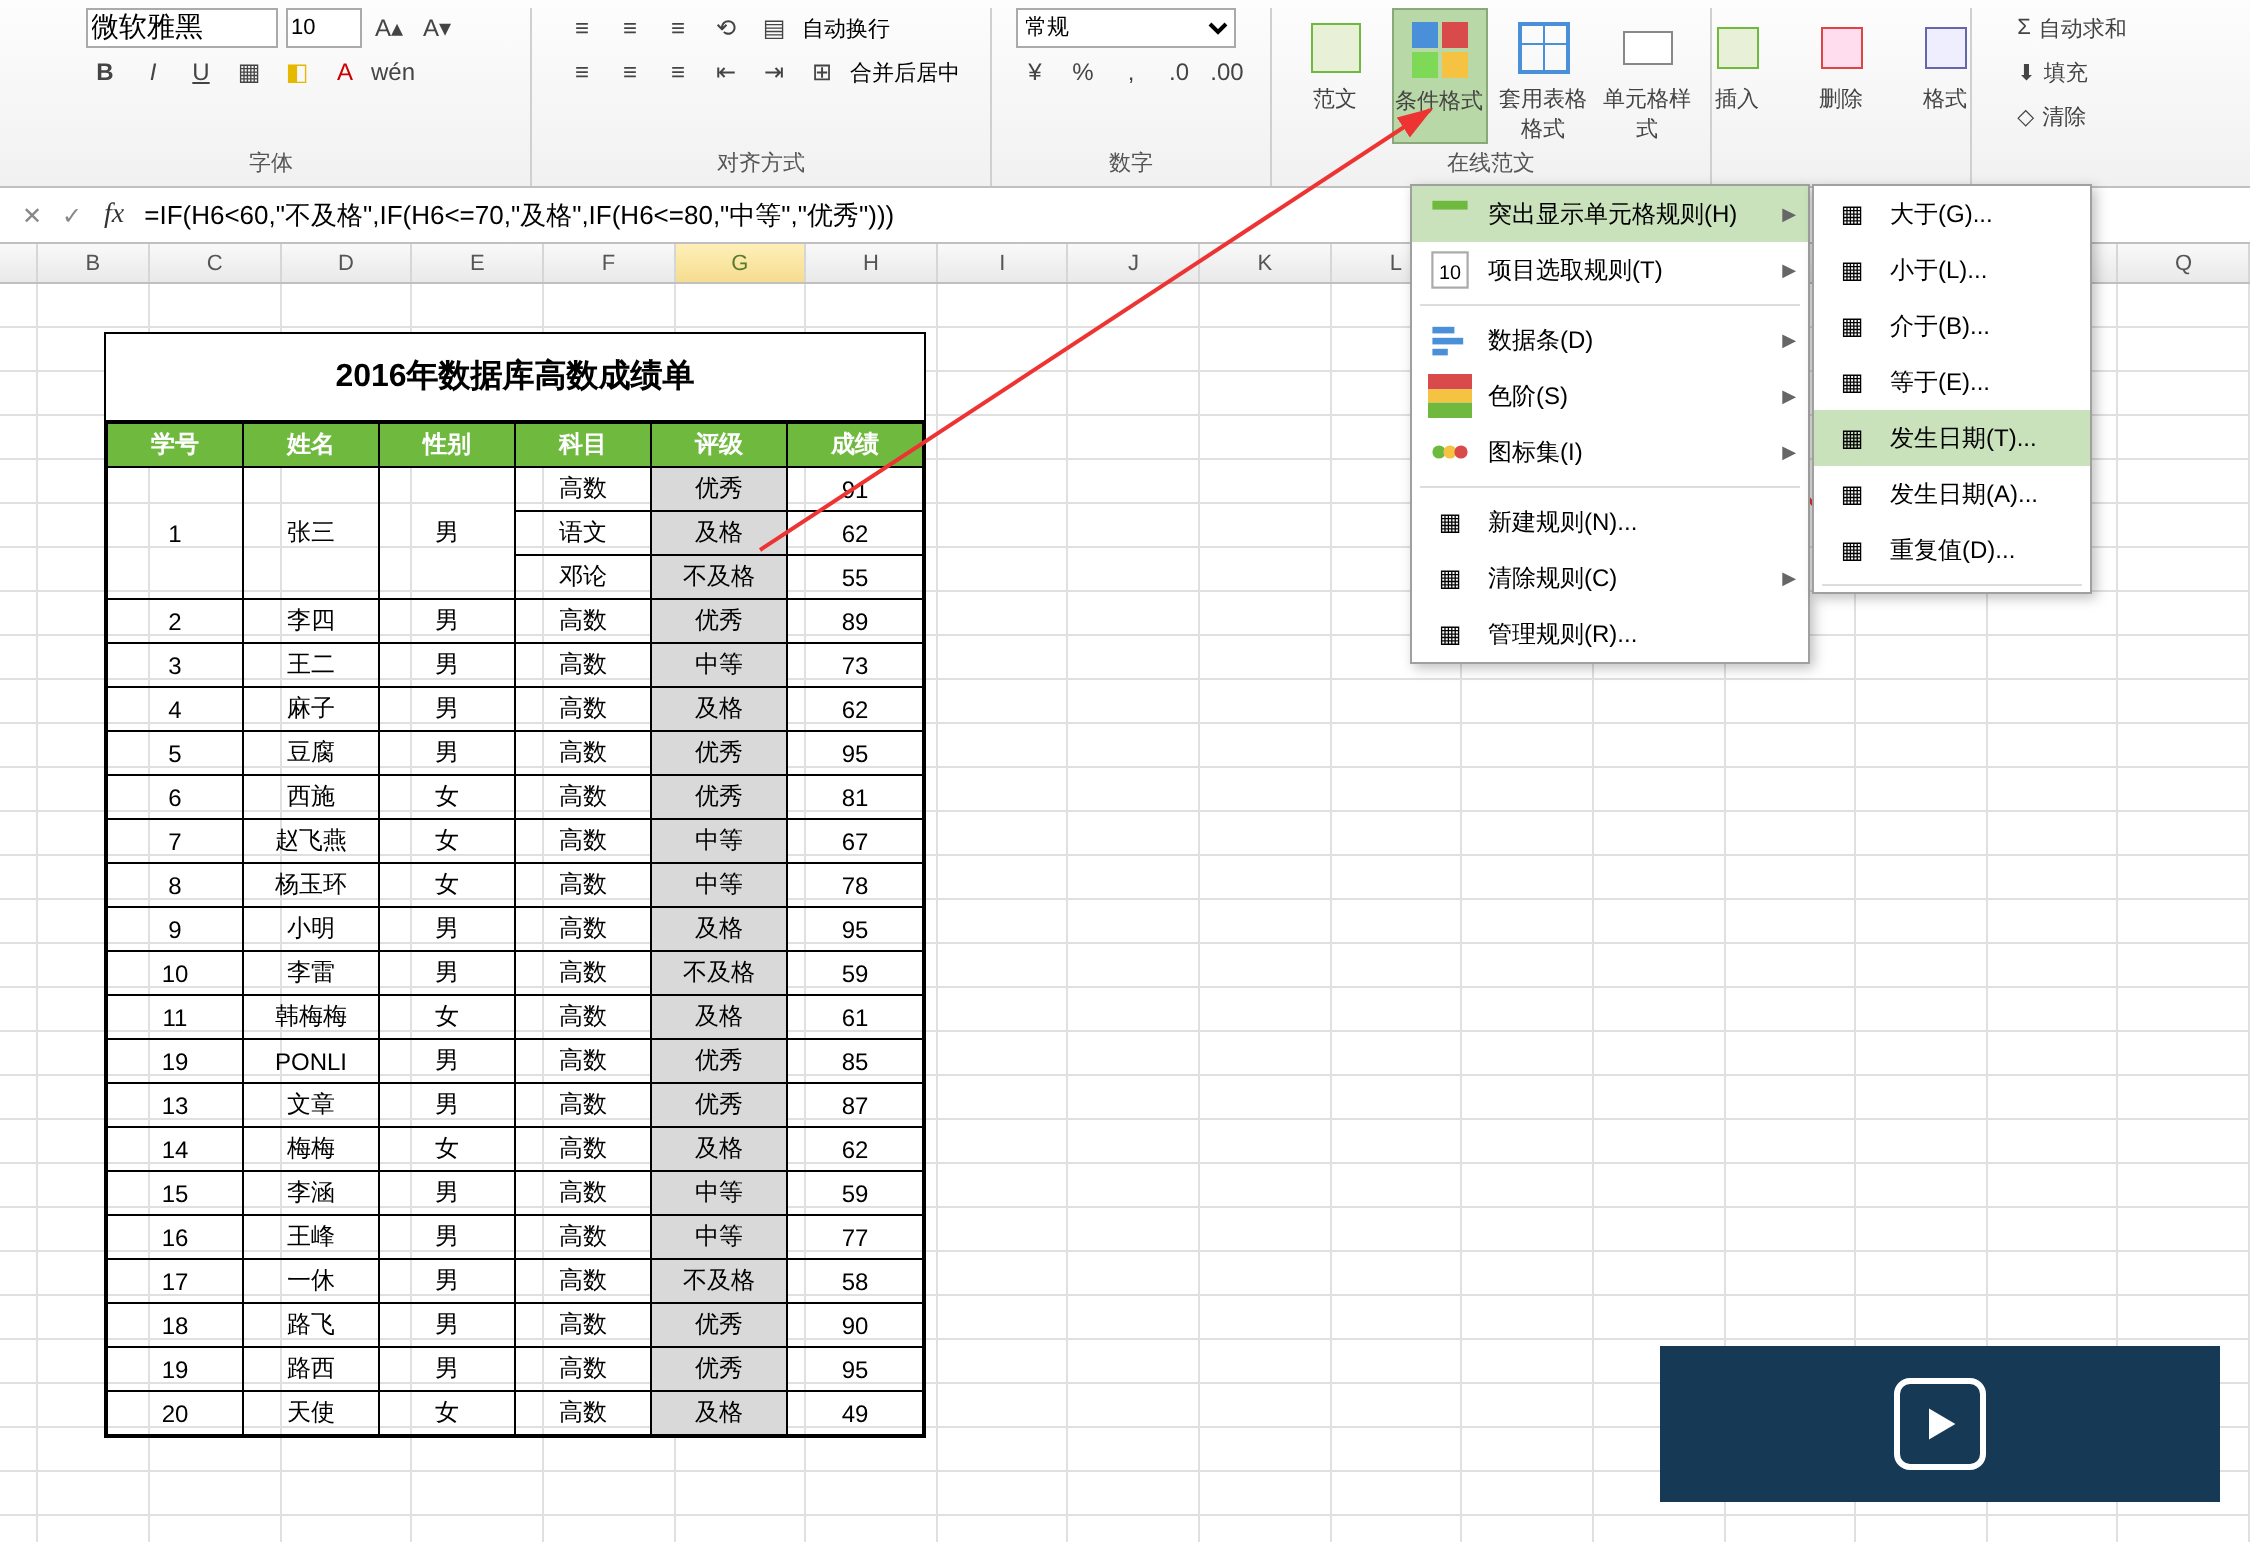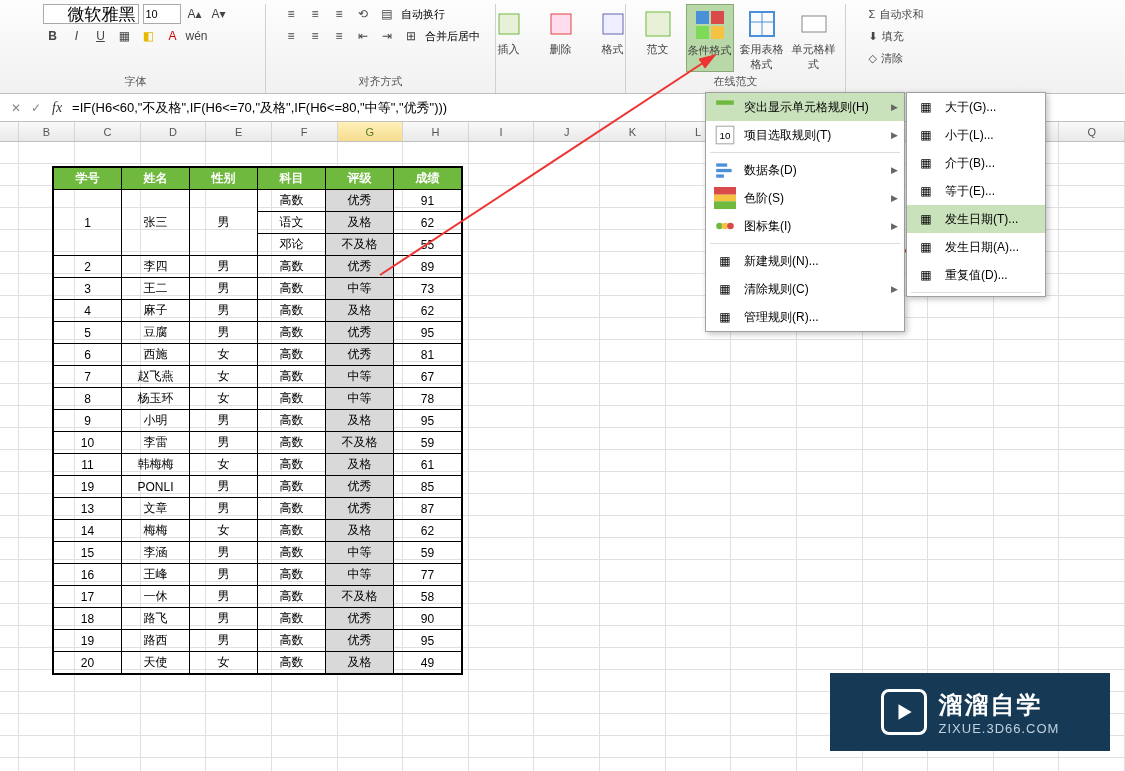--- a/index.html
+++ b/index.html
@@ -4,21 +4,21 @@
 <style>
 * { margin: 0; padding: 0; box-sizing: border-box; font-family: "Microsoft YaHei", sans-serif; }
 body { background: #fff; width: 1125px; height: 771px; position: relative; overflow: hidden; }
 
 
 .ribbon { background: linear-gradient(#fdfdfd,#f1f1f1); border-bottom: 1px solid #c0c0c0; height: 94px; display: flex; padding: 4px 6px 0; }
 .ribbon-group { border-right: 1px solid #d0d0d0; padding: 0 8px; display: flex; flex-direction: column; align-items: center; justify-content: space-between; }
 .ribbon-group .controls { display: flex; flex-direction: column; gap: 2px; }
 .ribbon-group .row { display: flex; align-items: center; gap: 4px; }
 .ribbon-group .label { font-size: 11px; color: #555; padding: 2px 0 4px; }
-.font-select { width: 96px; height: 20px; font-size: 17px; border: 1px solid #aaa; background: #fff; padding: 0 2px; text-align: right; }
+.font-select { width: 96px; height: 20px; font-size: 14px; border: 1px solid #aaa; background: #fff; padding: 0 2px; }
 .size-select { width: 38px; height: 20px; font-size: 11px; border: 1px solid #aaa; background: #fff; padding: 0 2px; }
 .mini-btn { width: 20px; height: 20px; display: flex; align-items: center; justify-content: center; font-size: 12px; color: #444; cursor: pointer; }
 .big-btn { display: flex; flex-direction: column; align-items: center; width: 48px; font-size: 11px; color: #444; cursor: pointer; text-align: center; padding-top: 4px; }
 .big-btn .icon-box { width: 32px; height: 32px; margin-bottom: 2px; }
 .big-btn.highlight { background: #b9d8a7; border: 1px solid #8aa87a; }
 .number-select { width: 110px; height: 20px; font-size: 11px; border: 1px solid #aaa; background: #fff; }
 .autosum-row { display:flex; align-items:center; gap:4px; font-size:11px; color:#444; height:20px; cursor:pointer; }
 
 
 .formula-bar { height: 28px; border-bottom: 1px solid #c0c0c0; display: flex; align-items: center; padding: 0 6px; font-size: 12px; color: #333; }
@@ -112,20 +112,70 @@
         <span class="mini-btn">≡</span>
         <span class="mini-btn">⇤</span>
         <span class="mini-btn">⇥</span>
         <span class="mini-btn">⊞</span>
         <span style="font-size:11px">合并后居中</span>
       </div>
     </div>
     <div class="label">对齐方式</div>
   </div>
 
+  <div class="ribbon-group" style="width:140px">
+    <div class="controls">
+      <div class="row">
+        <select class="number-select"><option>常规</option></select>
+      </div>
+      <div class="row">
+        <span class="mini-btn">¥</span>
+        <span class="mini-btn">%</span>
+        <span class="mini-btn">,</span>
+        <span class="mini-btn">.0</span>
+        <span class="mini-btn">.00</span>
+      </div>
+    </div>
+    <div class="label">数字</div>
+  </div>
+
+  <div class="ribbon-group" style="width:220px">
+    <div class="controls" style="flex-direction:row;gap:4px">
+      <div class="big-btn">
+        <div class="icon-box"><svg viewBox="0 0 32 32">
+              <rect x="4" y="4" width="24" height="24" fill="#e8f0d8" stroke="#6fb93f"></rect>
+            </svg></div>
+        <span>范文</span>
+      </div>
+      <div class="big-btn highlight">
+        <div class="icon-box"><svg viewBox="0 0 32 32">
+              <rect x="2" y="2" width="13" height="13" fill="#4a90d9"></rect>
+              <rect x="17" y="2" width="13" height="13" fill="#d94a4a"></rect>
+              <rect x="2" y="17" width="13" height="13" fill="#7ed957"></rect>
+              <rect x="17" y="17" width="13" height="13" fill="#f5c242"></rect>
+            </svg></div>
+        <span>条件格式</span>
+      </div>
+      <div class="big-btn">
+        <div class="icon-box"><svg viewBox="0 0 32 32">
+              <rect x="4" y="4" width="24" height="24" fill="none" stroke="#4a90d9" stroke-width="2"></rect>
+              <line x1="4" y1="14" x2="28" y2="14" stroke="#4a90d9"></line>
+              <line x1="16" y1="4" x2="16" y2="28" stroke="#4a90d9"></line>
+            </svg></div>
+        <span>套用表格格式</span>
+      </div>
+      <div class="big-btn">
+        <div class="icon-box"><svg viewBox="0 0 32 32">
+              <rect x="4" y="8" width="24" height="16" fill="#fff" stroke="#888"></rect>
+            </svg></div>
+        <span>单元格样式</span>
+      </div>
+    </div>
+    <div class="label">在线范文</div>
+  </div>
 
   <div class="ribbon-group" style="width:130px">
     <div class="controls" style="flex-direction:row;gap:4px">
       <div class="big-btn">
           <div class="icon-box"><svg viewBox="0 0 32 32">
               <rect x="6" y="6" width="20" height="20" fill="#e8f0d8" stroke="#6fb93f"></rect>
             </svg></div>
           <span>插入</span>
         </div>
       <div class="big-btn">
@@ -137,55 +187,20 @@
       <div class="big-btn">
           <div class="icon-box"><svg viewBox="0 0 32 32">
               <rect x="6" y="6" width="20" height="20" fill="#eef" stroke="#66a"></rect>
             </svg></div>
           <span>格式</span>
         </div>
     </div>
     <div class="label">&nbsp;</div>
   </div>
 
-  <div class="ribbon-group" style="width:220px">
-    <div class="controls" style="flex-direction:row;gap:4px">
-      <div class="big-btn">
-        <div class="icon-box"><svg viewBox="0 0 32 32">
-              <rect x="4" y="4" width="24" height="24" fill="#e8f0d8" stroke="#6fb93f"></rect>
-            </svg></div>
-        <span>范文</span>
-      </div>
-      <div class="big-btn highlight">
-        <div class="icon-box"><svg viewBox="0 0 32 32">
-              <rect x="2" y="2" width="13" height="13" fill="#4a90d9"></rect>
-              <rect x="17" y="2" width="13" height="13" fill="#d94a4a"></rect>
-              <rect x="2" y="17" width="13" height="13" fill="#7ed957"></rect>
-              <rect x="17" y="17" width="13" height="13" fill="#f5c242"></rect>
-            </svg></div>
-        <span>条件格式</span>
-      </div>
-      <div class="big-btn">
-        <div class="icon-box"><svg viewBox="0 0 32 32">
-              <rect x="4" y="4" width="24" height="24" fill="none" stroke="#4a90d9" stroke-width="2"></rect>
-              <line x1="4" y1="14" x2="28" y2="14" stroke="#4a90d9"></line>
-              <line x1="16" y1="4" x2="16" y2="28" stroke="#4a90d9"></line>
-            </svg></div>
-        <span>套用表格格式</span>
-      </div>
-      <div class="big-btn">
-        <div class="icon-box"><svg viewBox="0 0 32 32">
-              <rect x="4" y="8" width="24" height="16" fill="#fff" stroke="#888"></rect>
-            </svg></div>
-        <span>单元格样式</span>
-      </div>
-    </div>
-    <div class="label">在线范文</div>
-  </div>
-
   <div class="ribbon-group" style="width:100px;border-right:none">
     <div class="controls">
       <div class="autosum-row">
           <span>Σ</span>
           <span>自动求和</span>
         </div>
       <div class="autosum-row">
           <span>⬇</span>
           <span>填充</span>
         </div>
@@ -803,20 +818,21 @@
         <div style="width: 70px;"></div>
         <div style="width: 70px;"></div>
         <div style="width: 70px;"></div>
         <div style="width: 70px;"></div>
         <div style="width: 70px;"></div>
         <div style="width: 70px;"></div>
       </div>
     </div>
 
   <div class="data-table">
+    <div class="title">2016年数据库高数成绩单</div>
     <table>
       <thead>
           <tr id="thead-row">
             <th class="col-id">学号</th>
             <th class="col-name">姓名</th>
             <th class="col-gender">性别</th>
             <th class="col-subject">科目</th>
             <th class="col-grade">评级</th>
             <th class="col-score">成绩</th>
           </tr>
@@ -1109,17 +1125,13 @@
   <line x1="380" y1="275" x2="715" y2="55" stroke="#e33" stroke-width="2" marker-end="url(#ah)"></line>
   <line x1="800" y1="120" x2="925" y2="275" stroke="#e33" stroke-width="2" marker-end="url(#ah)"></line>
 </svg>
 
 <div class="watermark">
   <div class="play">
       <svg width="22" height="22" viewBox="0 0 20 20">
         <path d="M5,3 L17,10 L5,17 Z" fill="#fff"></path>
       </svg>
     </div>
-  <div class="txt">
-    <div class="line1">溜溜自学</div>
-    <div class="line2">ZIXUE.3D66.COM</div>
-  </div>
 </div>
 
 </body></html>

